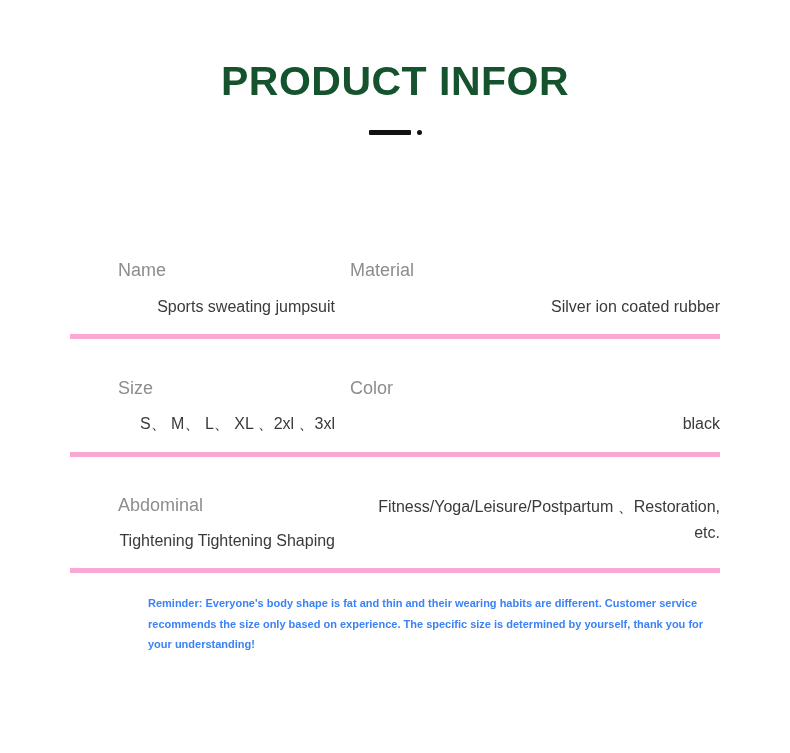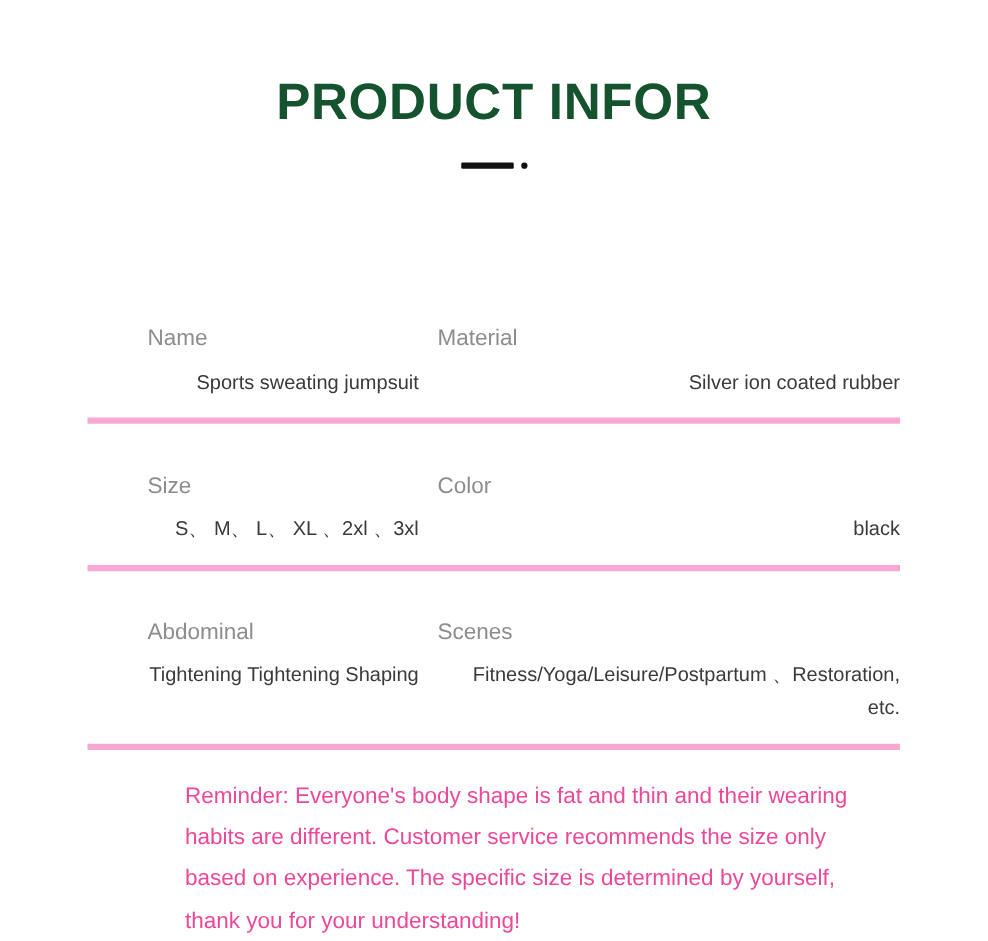--- a/index.html
+++ b/index.html
@@ -106,23 +106,24 @@
     height: 37px;
   }
 
   
   .reminder {
     margin: 20px 70px 0 70px;
     width: 650px;
     box-sizing: border-box;
     padding-left: 78px;
     padding-right: 10px;
-    font-size: 18px;
+    font-size: 11px;
     line-height: 1.85;
-    color: #ec4899;
+    color: #3b82f6;
+    font-weight: bold;
   }
 </style>
 </head>
 <body>
 
 <div class="page">
 
   <div class="header">
     <h1 class="title">PRODUCT INFOR</h1>
     <div class="divider">
@@ -158,21 +159,20 @@
     </div>
 
     <div class="row-gap small"></div>
 
     <div class="spec-row">
       <div class="spec-cell left">
         <div class="spec-label">Abdominal</div>
         <div class="spec-value">Tightening Tightening Shaping</div>
       </div>
       <div class="spec-cell right">
-        <div class="spec-label">Scenes</div>
         <div class="spec-value">Fitness/Yoga/Leisure/Postpartum 、Restoration, etc.</div>
       </div>
     </div>
 
   </div>
 
   <div class="reminder">Reminder: Everyone's body shape is fat and thin and their wearing habits are different. Customer service recommends the size only based on experience. The specific size is determined by yourself, thank you for your understanding!</div>
 
 </div>
 

